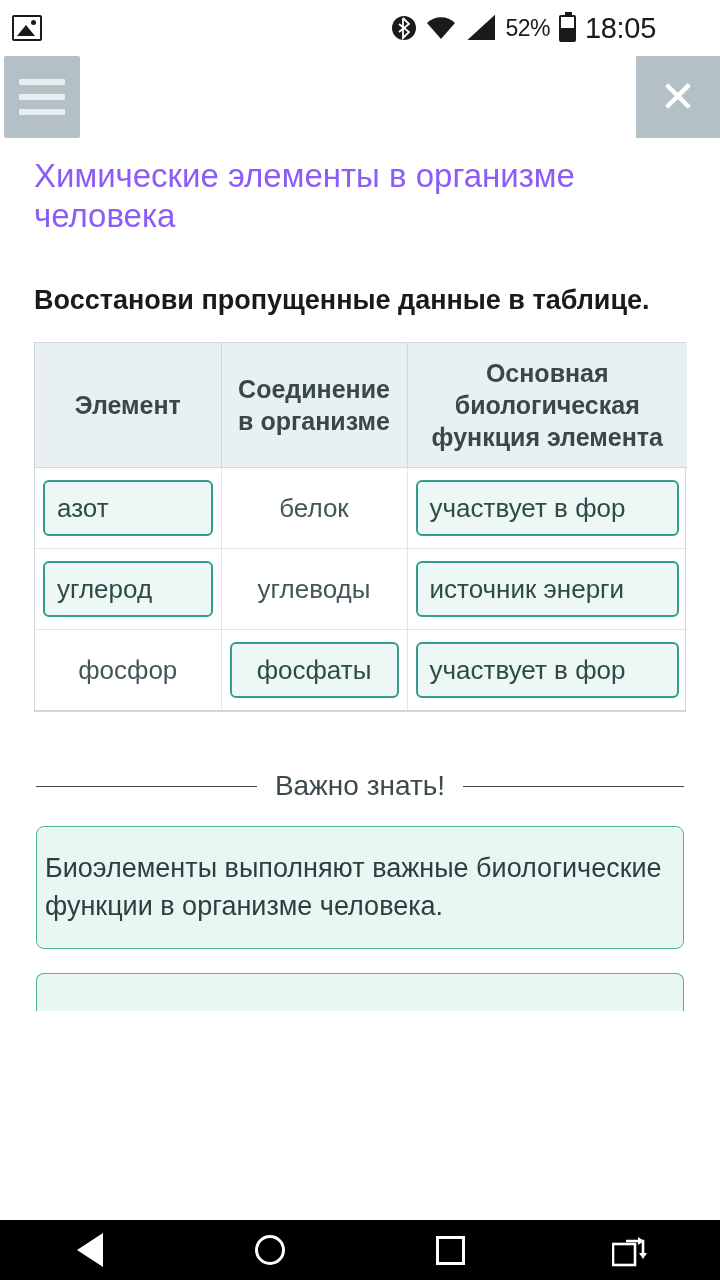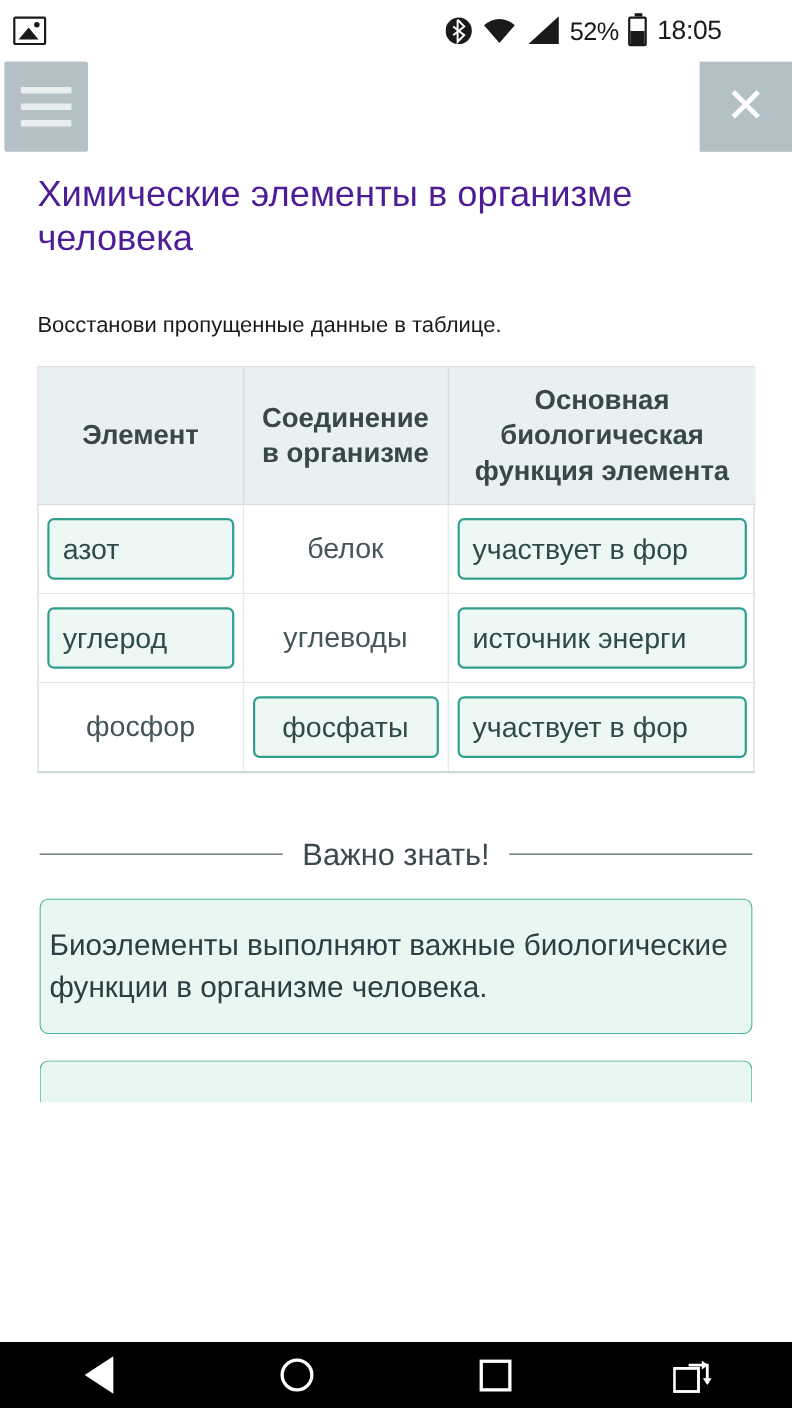--- a/index.html
+++ b/index.html
@@ -68,21 +68,21 @@
     gap: 9px;
   }
   .st-icon { display: inline-flex; align-items: center; }
   .battery-pct {
     font-size: 23px;
     color: #1a1a1a;
     font-weight: 400;
     letter-spacing: -0.5px;
   }
   .clock {
-    font-size: 24px;
+    font-size: 29px;
     color: #1a1a1a;
     letter-spacing: -0.3px;
   }
   .battery-body {
     width: 17px; height: 27px;
     border: 2px solid #1a1a1a;
     border-radius: 2px;
     position: relative;
     box-sizing: border-box;
     background: linear-gradient(to top, #1a1a1a 52%, #ffffff 52%);
@@ -140,29 +140,29 @@
     position: absolute;
     top: 142px; left: 0;
     width: 720px;
     height: 1078px;
     overflow: hidden;
     background: #ffffff;
   }
 
   .page-title {
     font-size: 33px;
-    color: #4c1d95;
+    color: #8b5cf6;
     padding: 14px 34px 0 34px;
     line-height: 1.22;
     font-weight: 400;
   }
 
   .task-prompt {
-    font-size: 20px;
-    font-weight: normal;
+    font-size: 27px;
+    font-weight: bold;
     color: #1a1a1a;
     padding: 46px 34px 0 34px;
     line-height: 1.32;
   }
 
   
   .table-wrap {
     margin: 24px 34px 0 34px;
     border: 1px solid #cfd8da;
     border-bottom: 2px solid #cfd8da;

